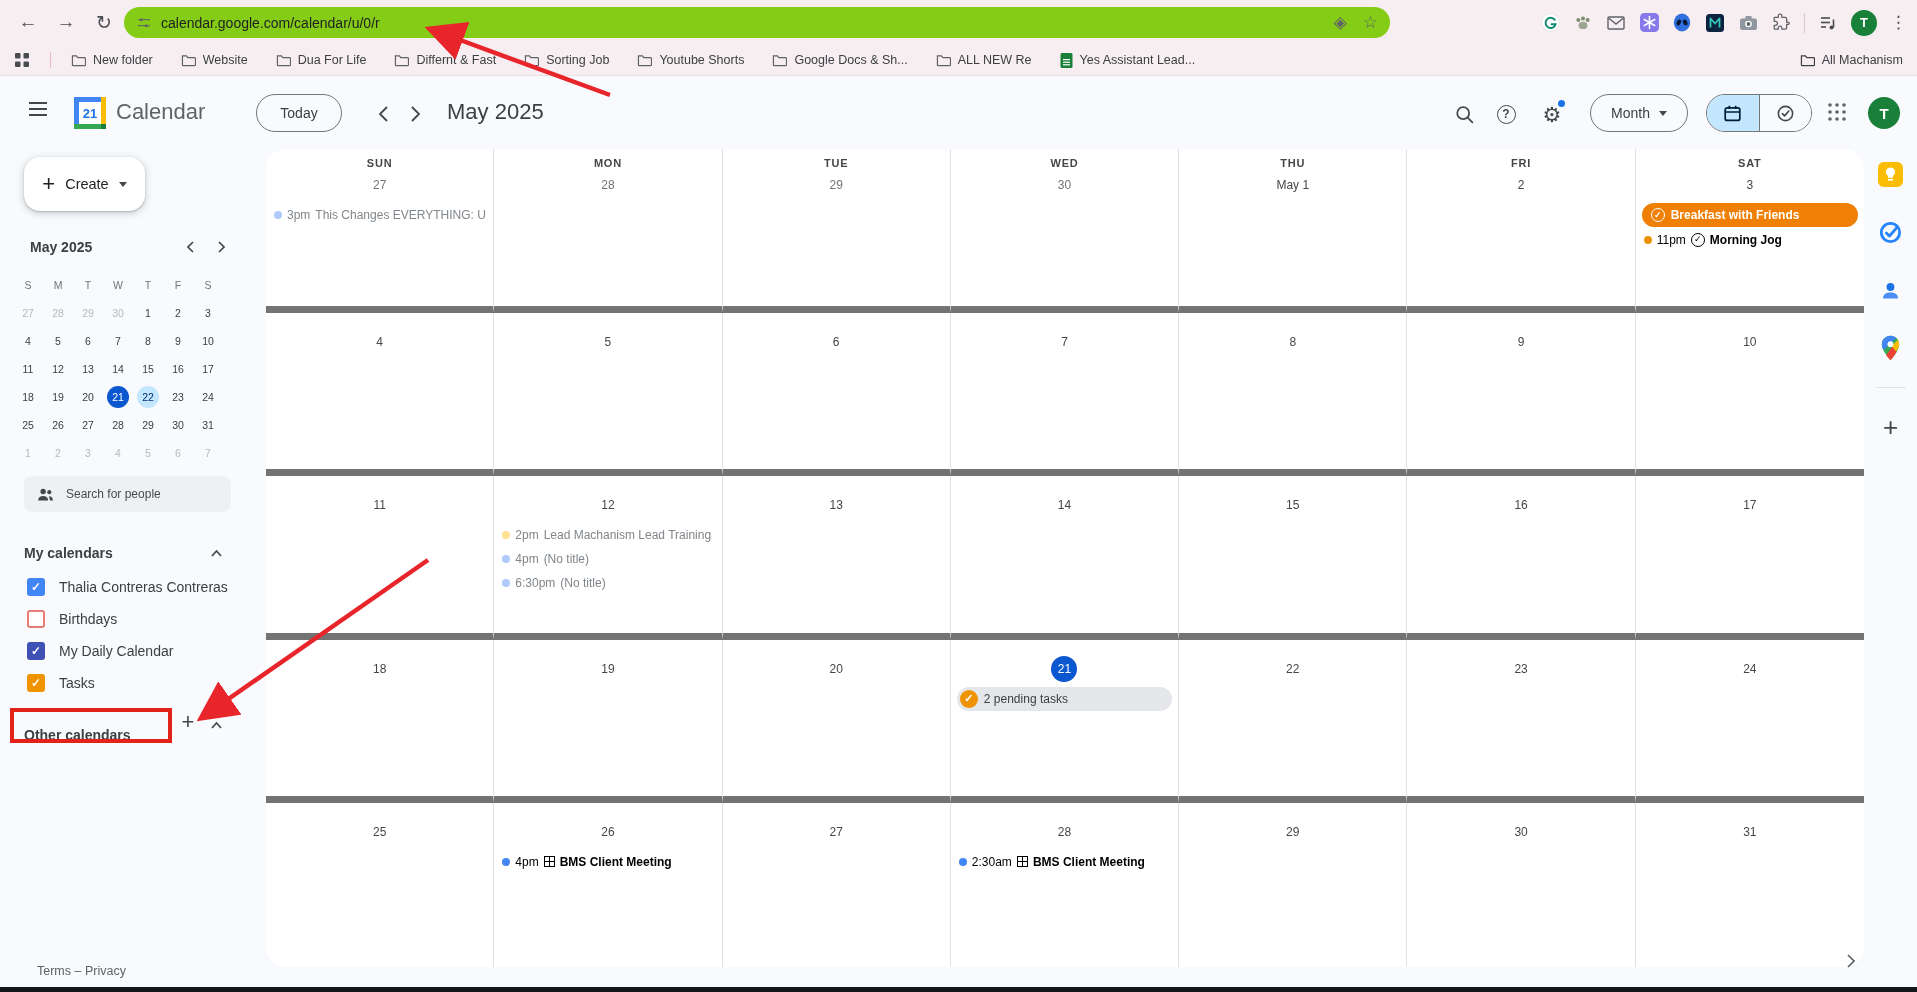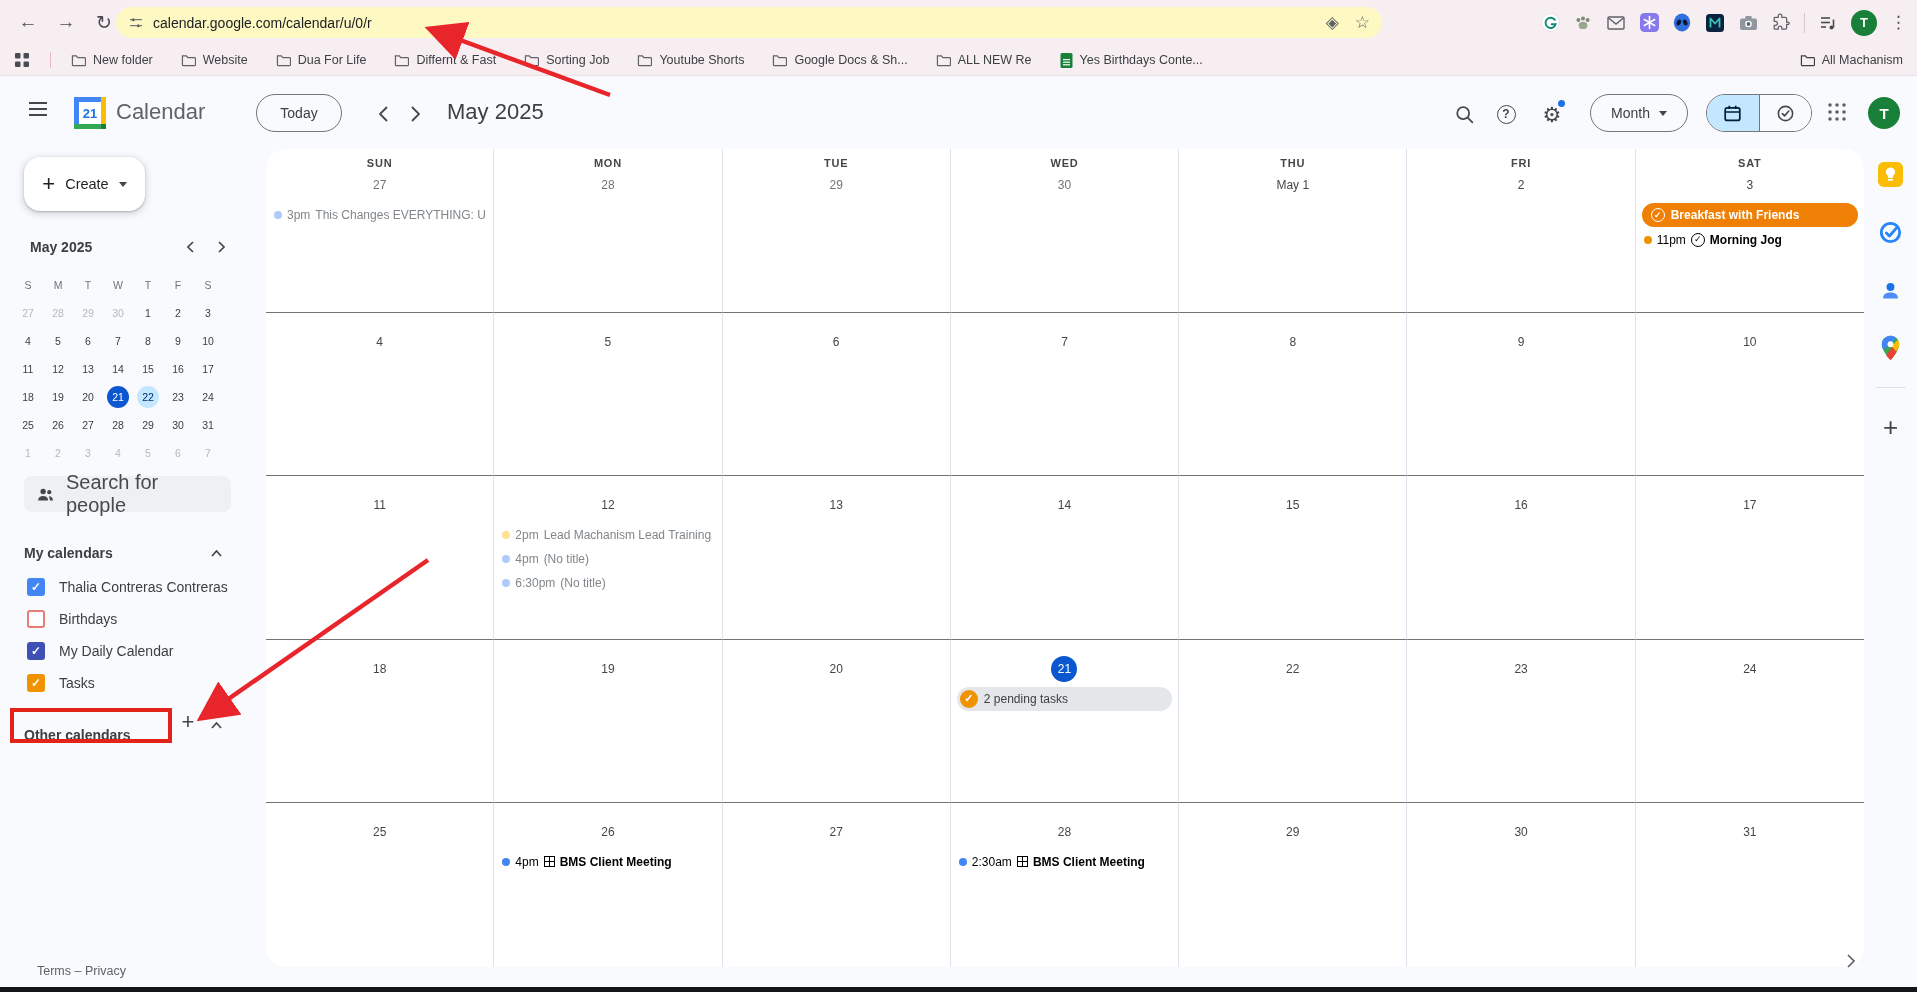--- a/index.html
+++ b/index.html
@@ -3,21 +3,21 @@
 <meta charset="utf-8">
 <style>
   * { margin:0; padding:0; box-sizing:border-box; }
   html,body { width:1917px; height:992px; overflow:hidden; background:#f8fafd;
     font-family:"Liberation Sans", sans-serif; color:#3c4043; }
 
   
   .topbar{position:absolute;top:0;left:0;width:1917px;height:45px;background:#f7eef1;}
   .navbtn{position:absolute;top:8px;width:28px;height:28px;display:flex;align-items:center;justify-content:center;
     font-size:19px;color:#494c50;border-radius:50%;}
-  .omnibox{position:absolute;left:116px;top:7px;width:1266px;height:31px;background:#fef9c3;border-radius:16px;
+  .omnibox{position:absolute;left:124px;top:7px;width:1266px;height:31px;background:#84cc16;border-radius:16px;
     display:flex;align-items:center;padding:0 12px;}
   .url{font-size:14px;color:#202124;margin-left:9px;flex:0 0 auto;}
   .omni-spacer{flex:1;}
   .omni-ic{font-size:17px;color:#5f6368;margin-left:16px;}
   .extrow{position:absolute;right:0;top:0;height:45px;display:flex;align-items:center;gap:13px;padding-right:10px;}
   .extic{width:20px;height:20px;display:flex;align-items:center;justify-content:center;}
   .vdiv{width:1px;height:20px;background:#d9c7cd;}
   .avatar-sm{width:26px;height:26px;border-radius:50%;background:#188038;color:#fff;font-size:13px;font-weight:700;
     display:flex;align-items:center;justify-content:center;}
   .kebab{font-size:17px;color:#494c50;letter-spacing:0;}
@@ -73,35 +73,35 @@
   .mc-title{position:absolute;left:30px;top:90px;font-size:14px;font-weight:700;color:#3c4043;}
   .mc-chev{position:absolute;top:88px;width:20px;height:20px;display:flex;align-items:center;justify-content:center;}
   .minical{position:absolute;left:13px;top:122px;display:grid;grid-template-columns:repeat(7,30px);grid-auto-rows:28px;}
   .mc-c{display:flex;align-items:center;justify-content:center;font-size:10.5px;color:#3c4043;}
   .mc-h{color:#70757a;}
   .mc-m{color:#b4b9bf;}
   .mc-c span{width:22px;height:22px;border-radius:50%;display:flex;align-items:center;justify-content:center;}
   .mc-today span{background:#0b57d0;color:#fff;}
   .mc-sel span{background:#c2e7ff;color:#062e6f;}
   .peoplebox{position:absolute;left:24px;top:327px;width:207px;height:36px;background:#eef1f3;border-radius:8px;
-    display:flex;align-items:center;gap:11px;padding:0 12px;font-size:20px;color:#49494d;}
+    display:flex;align-items:center;gap:11px;padding:0 12px;font-size:12px;color:#49494d;}
   .sect{position:absolute;left:24px;font-size:14px;font-weight:700;color:#3c4043;}
   .sect-chev{position:absolute;width:20px;height:20px;display:flex;align-items:center;justify-content:center;}
   .callist{position:absolute;left:0;width:266px;}
   .calrow{height:32px;display:flex;align-items:center;padding-left:27px;gap:14px;font-size:14px;color:#3c4043;white-space:nowrap;}
   .cbx{width:18px;height:18px;border-radius:3px;flex:none;display:flex;align-items:center;justify-content:center;
     color:#fff;font-size:12px;font-weight:700;}
   .addcal{position:absolute;left:176px;top:561px;font-size:22px;color:#444746;width:24px;height:24px;
     display:flex;align-items:center;justify-content:center;}
   .footer{position:absolute;left:37px;top:964px;font-size:12.5px;color:#5f6368;}
 
   
   .gridwrap{position:absolute;left:266px;top:149px;width:1598px;height:818px;background:#fff;border-radius:20px;
     overflow:hidden;display:grid;grid-template-columns:repeat(7,1fr);grid-template-rows:repeat(5,1fr);}
-  .cell{border-right:1px solid #dde3ea;border-bottom:1px solid #737373;overflow:hidden;}
+  .cell{border-right:1px solid #dde3ea;border-bottom:7px solid #737373;overflow:hidden;}
   .cell.lastcol{border-right:none;}
   .cell.lastrow{border-bottom:none;}
   .dow{text-align:center;font-size:11px;font-weight:700;letter-spacing:.8px;color:#444746;margin-top:8px;}
   .daterow{display:flex;justify-content:center;margin-top:3px;height:26px;}
   .cell.noDow .daterow{margin-top:16px;}
   .datenum{min-width:26px;height:26px;line-height:26px;text-align:center;font-size:12px;color:#444746;border-radius:13px;padding:0 4px;}
   .datenum.muted{color:#70757a;}
   .datenum.today{background:#0b57d0;color:#fff;padding:0;width:26px;min-width:26px;}
   .events{margin-top:5px;display:flex;flex-direction:column;gap:1px;}
   .ev{height:23px;margin:0 8px;display:flex;align-items:center;gap:5px;font-size:12px;color:#000000;
@@ -311,21 +311,21 @@
       </span>
       <span class="bm">
         <span class="bm-ic">
           <svg width="13" height="15" viewBox="0 0 13 15">
             <rect x="0.5" width="12" height="15" rx="1.5" fill="#188038"></rect>
             <rect x="3" y="6" width="7" height="1.2" fill="#fff"></rect>
             <rect x="3" y="8.6" width="7" height="1.2" fill="#fff"></rect>
             <rect x="3" y="11.2" width="7" height="1.2" fill="#fff"></rect>
           </svg>
         </span>
-        <span>Yes Birthdays Conte...</span>
+        <span>Yes Assistant Lead...</span>
       </span>
     </span>
   <span class="allbm">
     <span class="bm-ic">
       <svg width="15" height="14" viewBox="0 0 16 15">
           <path d="M1.5 3h4.2l1.6 2h7.2c.6 0 1 .4 1 1v6.5c0 .6-.4 1-1 1h-12c-.6 0-1-.4-1-1z" fill="none" stroke="#3c4043" stroke-width="1.3"></path>
         </svg>
     </span>
     <span>All Machanism</span>
   </span>

